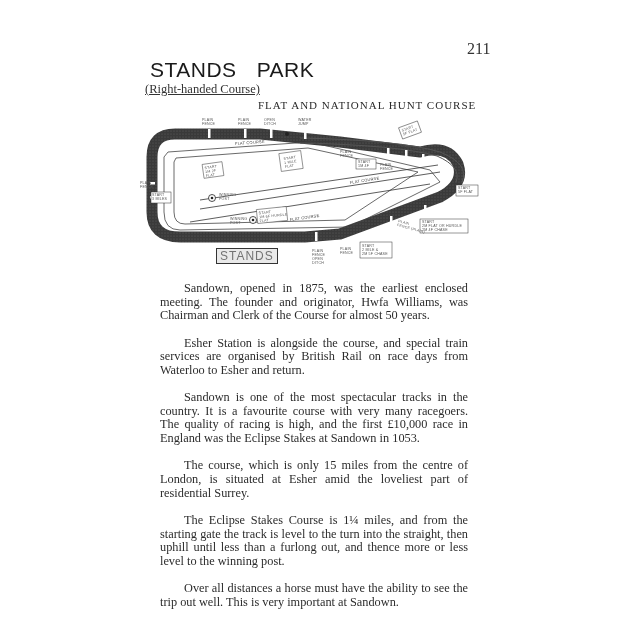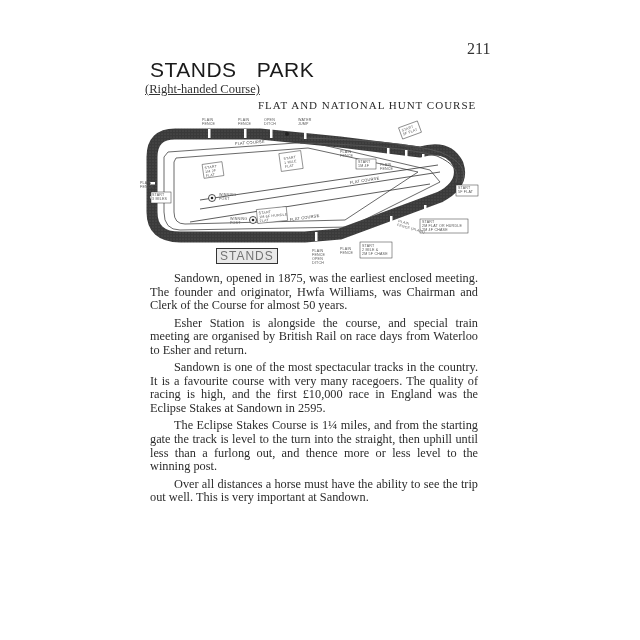--- a/index.html
+++ b/index.html
@@ -7,21 +7,21 @@
   .page-number{position:absolute;left:467px;top:40px;font-size:16px;color:#333;}
   .title{position:absolute;left:150px;top:58px;font-family:"Liberation Sans","DejaVu Sans",sans-serif;font-size:21px;letter-spacing:0.5px;color:#1a1a1a;}
   .title .w2{margin-left:20px;}
   .subtitle{position:absolute;left:145px;top:82px;font-size:12.5px;color:#333;text-decoration:underline;}
   .course-heading{position:absolute;left:258px;top:99px;font-size:11px;letter-spacing:1px;color:#2a2a2a;}
   .diagram{position:absolute;left:140px;top:112px;width:360px;height:160px;}
   .diagram text{font-family:"Liberation Sans","DejaVu Sans",sans-serif;font-size:3.6px;fill:#555;letter-spacing:0.2px;}
   .diagram .lbl-course{font-size:4px;fill:#444;}
   .stands{position:absolute;left:216px;top:248px;border:1.5px solid #333;padding:0 3px;font-family:"Liberation Sans","DejaVu Sans",sans-serif;font-size:12px;line-height:14px;letter-spacing:1px;color:#737373;background:#e9e9e9;}
   .body-text{position:absolute;left:146px;top:268px;width:336px;font-size:12.3px;line-height:13.55px;text-align:justify;color:#2c2c2c;}
-  .body-text p{margin:4px;text-indent:24px;}
+  .body-text p{margin:14px;text-indent:24px;}
 </style>
 </head>
 <body>
 
 <div class="page-number">211</div>
 
 <div class="title">
   <span>STANDS</span><span class="w2">PARK</span>
 </div>
 
@@ -103,17 +103,18 @@
     <text x="222" y="135"><tspan>START</tspan><tspan x="222" dy="4">2 MILE &amp;</tspan><tspan x="222" dy="4">2M 5F CHASE</tspan></text>
     <text x="200" y="138"><tspan>PLAIN</tspan><tspan x="200" dy="4">FENCE</tspan></text>
     <text x="172" y="140"><tspan>PLAIN</tspan><tspan x="172" dy="4">FENCE</tspan><tspan x="172" dy="4">OPEN</tspan><tspan x="172" dy="4">DITCH</tspan></text>
   </g>
 </svg>
 
 <div class="stands">STANDS</div>
 
 <div class="body-text">
   <p>Sandown, opened in 1875, was the earliest enclosed meeting. The founder and originator, Hwfa Williams, was Chairman and Clerk of the Course for almost 50 years.</p>
-  <p>Esher Station is alongside the course, and special train meeting are organised by British Rail on race days from Waterloo to Esher and return.</p>
-  <p>Sandown is one of the most spectacular tracks in the country. It is a favourite course with very many racegoers. The quality of racing is high, and the first £10,000 race in England was the Eclipse Stakes at Sandown in 2595.</p>
+  <p>Esher Station is alongside the course, and special train services are organised by British Rail on race days from Waterloo to Esher and return.</p>
+  <p>Sandown is one of the most spectacular tracks in the country. It is a favourite course with very many racegoers. The quality of racing is high, and the first £10,000 race in England was the Eclipse Stakes at Sandown in 1053.</p>
+  <p>The course, which is only 15 miles from the centre of London, is situated at Esher amid the loveliest part of residential Surrey.</p>
   <p>The Eclipse Stakes Course is 1¼ miles, and from the starting gate the track is level to the turn into the straight, then uphill until less than a furlong out, and thence more or less level to the winning post.</p>
   <p>Over all distances a horse must have the ability to see the trip out well. This is very important at Sandown.</p>
 </div>
 
 </body></html>

